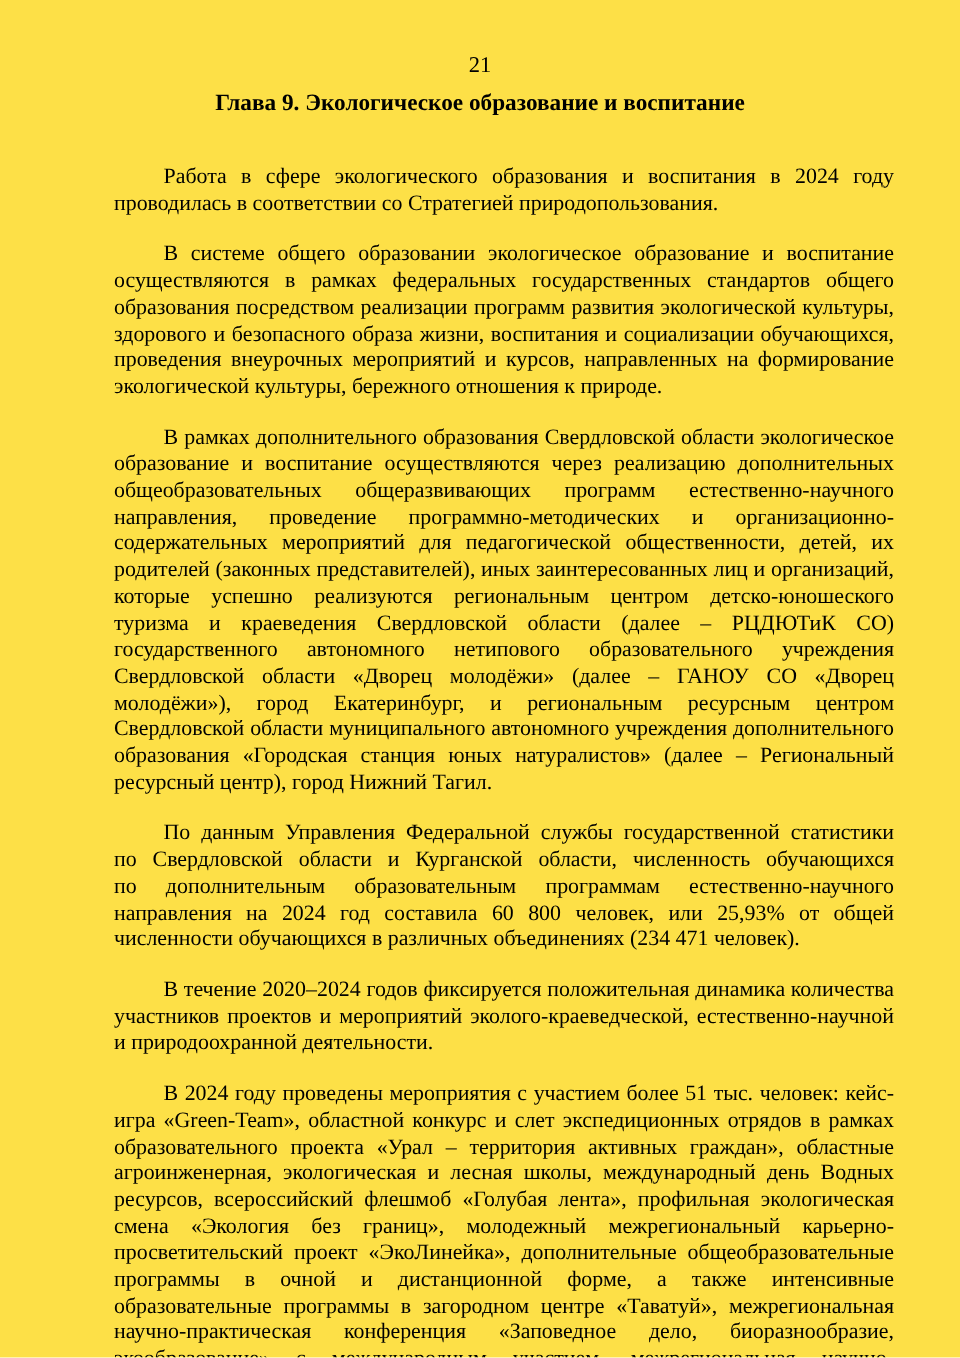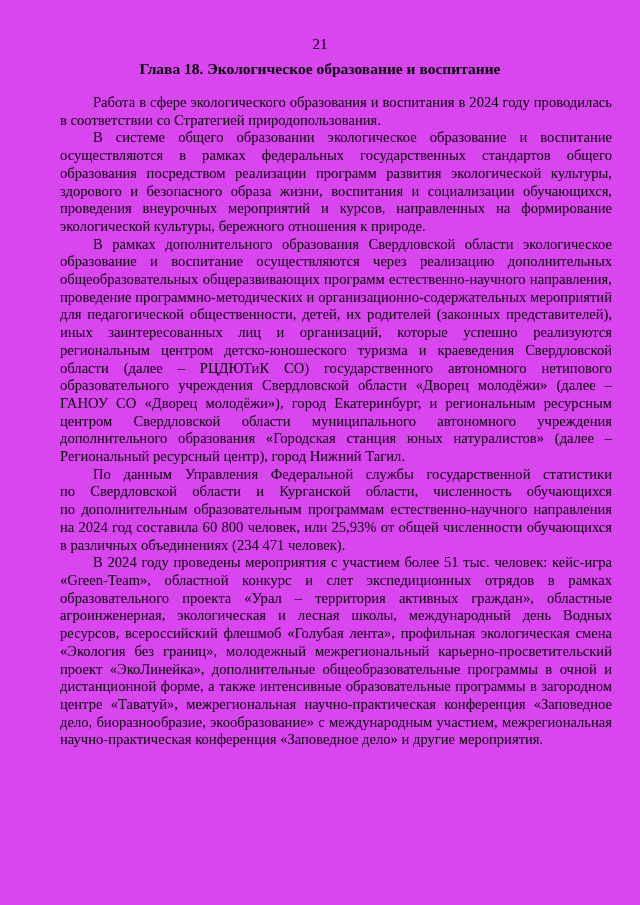--- a/index.html
+++ b/index.html
@@ -4,21 +4,21 @@
   <style>
     html, body {
       margin: 0;
       padding: 0;
       background: #ffffff;
     }
     .page {
       position: relative;
       width: 640px;
       height: 905px;
-      background: #d946ef;
+      background: #fde047;
       color: #000000;
       font-family: "Liberation Serif", serif;
       overflow: hidden;
     }
     .page-number {
       position: absolute;
       top: 36px;
       left: 0;
       width: 100%;
       text-align: center;
@@ -42,33 +42,34 @@
       position: absolute;
       top: 94px;
       left: 60px;
       width: 552px;
       font-size: 14.6px;
       line-height: 17.7px;
       text-align: justify;
       color: #000000;
     }
     .doc-body p {
-      margin: 0;
+      margin: 16px;
       padding: 0;
       text-indent: 33px;
     }
   </style>
 </head>
 <body>
 
 <div class="page">
   <div class="page-number">21</div>
 
-  <h1 class="chapter-heading">Глава 18. Экологическое образование и воспитание</h1>
+  <h1 class="chapter-heading">Глава 9. Экологическое образование и воспитание</h1>
 
   <div class="doc-body">
     <p>Работа в сфере экологического образования и воспитания в 2024 году проводилась в соответствии со Стратегией природопользования.</p>
     <p>В системе общего образовании экологическое образование и воспитание осуществляются в рамках федеральных государственных стандартов общего образования посредством реализации программ развития экологической культуры, здорового и безопасного образа жизни, воспитания и социализации обучающихся, проведения внеурочных мероприятий и&nbsp;курсов, направленных на&nbsp;формирование экологической культуры, бережного отношения к природе.</p>
     <p>В рамках дополнительного образования Свердловской области экологическое образование и воспитание осуществляются через реализацию дополнительных общеобразовательных общеразвивающих программ естественно-научного направления, проведение программно-методических и организационно-содержательных мероприятий для педагогической общественности, детей, их родителей (законных представителей), иных заинтересованных лиц и организаций, которые успешно реализуются региональным центром детско-юношеского туризма и&nbsp;краеведения Свердловской области (далее – РЦДЮТиК СО) государственного автономного нетипового образовательного учреждения Свердловской области «Дворец молодёжи» (далее – ГАНОУ СО «Дворец молодёжи»), город Екатеринбург, и&nbsp;региональным ресурсным центром Свердловской области муниципального автономного учреждения дополнительного образования «Городская станция юных натуралистов» (далее – Региональный ресурсный центр), город Нижний Тагил.</p>
     <p>По данным Управления Федеральной службы государственной статистики по&nbsp;Свердловской области и Курганской области, численность обучающихся по&nbsp;дополнительным образовательным программам естественно-научного направления на 2024 год составила 60&nbsp;800 человек, или 25,93% от общей численности обучающихся в различных объединениях (234&nbsp;471 человек).</p>
+    <p>В течение 2020–2024 годов фиксируется положительная динамика количества участников проектов и мероприятий эколого-краеведческой, естественно-научной и&nbsp;природоохранной деятельности.</p>
     <p>В 2024 году проведены мероприятия с участием более 51 тыс. человек: кейс-игра «Green-Team», областной конкурс и слет экспедиционных отрядов в&nbsp;рамках образовательного проекта «Урал – территория активных граждан», областные агроинженерная, экологическая и лесная школы, международный день Водных ресурсов, всероссийский флешмоб «Голубая лента», профильная экологическая смена «Экология без границ», молодежный межрегиональный карьерно-просветительский проект «ЭкоЛинейка», дополнительные общеобразовательные программы в очной и дистанционной форме, а также интенсивные образовательные программы в загородном центре «Таватуй», межрегиональная научно-практическая конференция «Заповедное дело, биоразнообразие, экообразование» с&nbsp;международным участием, межрегиональная научно-практическая конференция «Заповедное дело» и другие мероприятия.</p>
   </div>
 </div>
 
 </body></html>

